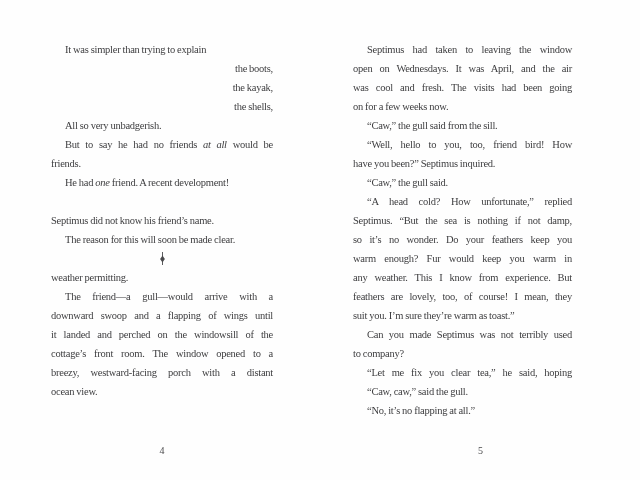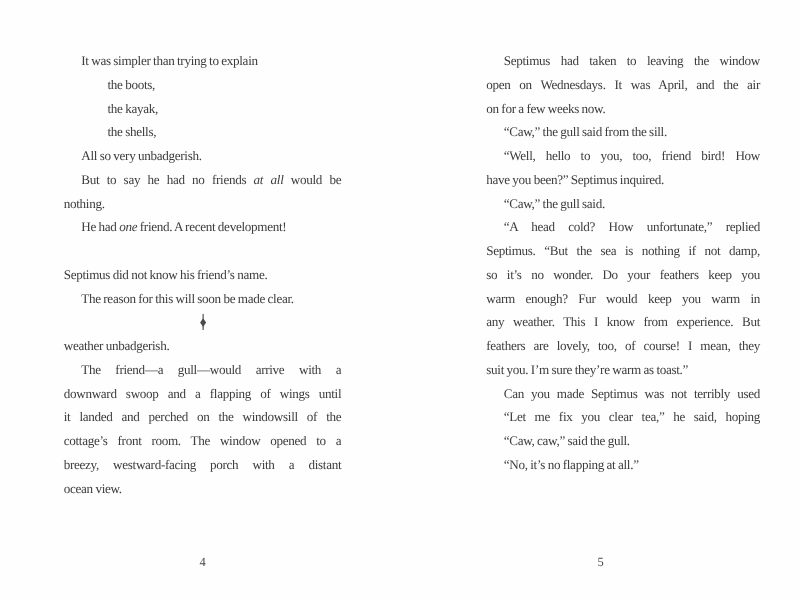--- a/index.html
+++ b/index.html
@@ -19,31 +19,31 @@
   }
   .text-col {
     position: absolute;
     top: 40px;
     font-size: 10.5px;
     line-height: 19px;
     letter-spacing: -0.25px;
     word-spacing: -0.3px;
   }
   .text-col.left  { left: 51px;  width: 222px; }
-  .text-col.right { left: 389px; width: 219px; }
+  .text-col.right { left: 353px; width: 219px; }
   .line {
     height: 19px;
     white-space: nowrap;
   }
   .line.j {
     text-align: justify;
     text-align-last: justify;
   }
   .line.ind1 { padding-left: 14px; }
-  .line.ind2 { padding-left: 35px; }
+  .line.ind2 { padding-left: 35px; text-align: right; }
   .line.orn  { text-align: center; text-align-last: center; }
   .it { font-style: italic; }
   .folio {
     position: absolute;
     top: 444px;
     text-align: center;
     font-size: 10px;
     line-height: 14px;
     letter-spacing: 0;
     color: #4a4a4c;
@@ -56,52 +56,54 @@
 <body>
 
 <div class="spread">
   <div class="text-col left">
       <div class="line ind1"><span>It was simpler than trying to explain</span></div>
       <div class="line ind2"><span>the boots,</span></div>
       <div class="line ind2"><span>the kayak,</span></div>
       <div class="line ind2"><span>the shells,</span></div>
       <div class="line ind1"><span>All so very unbadgerish.</span></div>
       <div class="line ind1 j"><span>But to say he had no friends </span><span class="it">at all</span><span> would be</span></div>
-      <div class="line"><span>nothing.</span></div>
+      <div class="line"><span>friends.</span></div>
       <div class="line ind1"><span>He had </span><span class="it">one</span><span> friend. A recent development!</span></div>
       <div class="line"></div>
       <div class="line"><span>Septimus did not know his friend’s name.</span></div>
       <div class="line ind1"><span>The reason for this will soon be made clear.</span></div>
       <div class="line orn"><svg width="7" height="13" viewBox="0 0 7 13">
           <line x1="3.5" y1="0" x2="3.5" y2="13" stroke="#4a4a4c" stroke-width="0.9"></line>
           <path d="M3.5 3.5 L5.9 7 L3.5 10.5 L1.1 7 Z" fill="#4a4a4c"></path>
         </svg></div>
-      <div class="line"><span>weather unbadgerish.</span></div>
+      <div class="line"><span>weather permitting.</span></div>
       <div class="line ind1 j"><span>The friend—a gull—would arrive with a</span></div>
       <div class="line j"><span>downward swoop and a flapping of wings until</span></div>
       <div class="line j"><span>it landed and perched on the windowsill of the</span></div>
       <div class="line j"><span>cottage’s front room. The window opened to a</span></div>
       <div class="line j"><span>breezy, westward-facing porch with a distant</span></div>
       <div class="line"><span>ocean view.</span></div>
     </div>
   <div class="text-col right">
       <div class="line ind1 j"><span>Septimus had taken to leaving the window</span></div>
       <div class="line j"><span>open on Wednesdays. It was April, and the air</span></div>
+      <div class="line j"><span>was cool and fresh. The visits had been going</span></div>
       <div class="line"><span>on for a few weeks now.</span></div>
       <div class="line ind1"><span>“Caw,” the gull said from the sill.</span></div>
       <div class="line ind1 j"><span>“Well, hello to you, too, friend bird! How</span></div>
       <div class="line"><span>have you been?” Septimus inquired.</span></div>
       <div class="line ind1"><span>“Caw,” the gull said.</span></div>
       <div class="line ind1 j"><span>“A head cold? How unfortunate,” replied</span></div>
       <div class="line j"><span>Septimus. “But the sea is nothing if not damp,</span></div>
       <div class="line j"><span>so it’s no wonder. Do your feathers keep you</span></div>
       <div class="line j"><span>warm enough? Fur would keep you warm in</span></div>
       <div class="line j"><span>any weather. This I know from experience. But</span></div>
       <div class="line j"><span>feathers are lovely, too, of course! I mean, they</span></div>
       <div class="line"><span>suit you. I’m sure they’re warm as toast.”</span></div>
       <div class="line ind1 j"><span>Can you made Septimus was not terribly used</span></div>
+      <div class="line"><span>to company?</span></div>
       <div class="line ind1 j"><span>“Let me fix you clear tea,” he said, hoping</span></div>
       <div class="line ind1"><span>“Caw, caw,” said the gull.</span></div>
       <div class="line ind1"><span>“No, it’s no flapping at all.”</span></div>
     </div>
   <div class="folio left">4</div>
   <div class="folio right">5</div>
 </div>
 
 </body></html>

